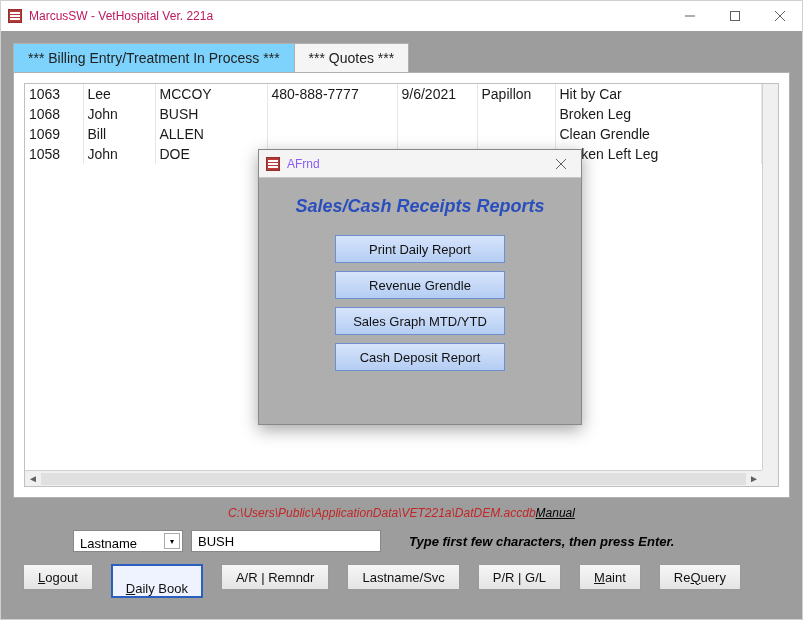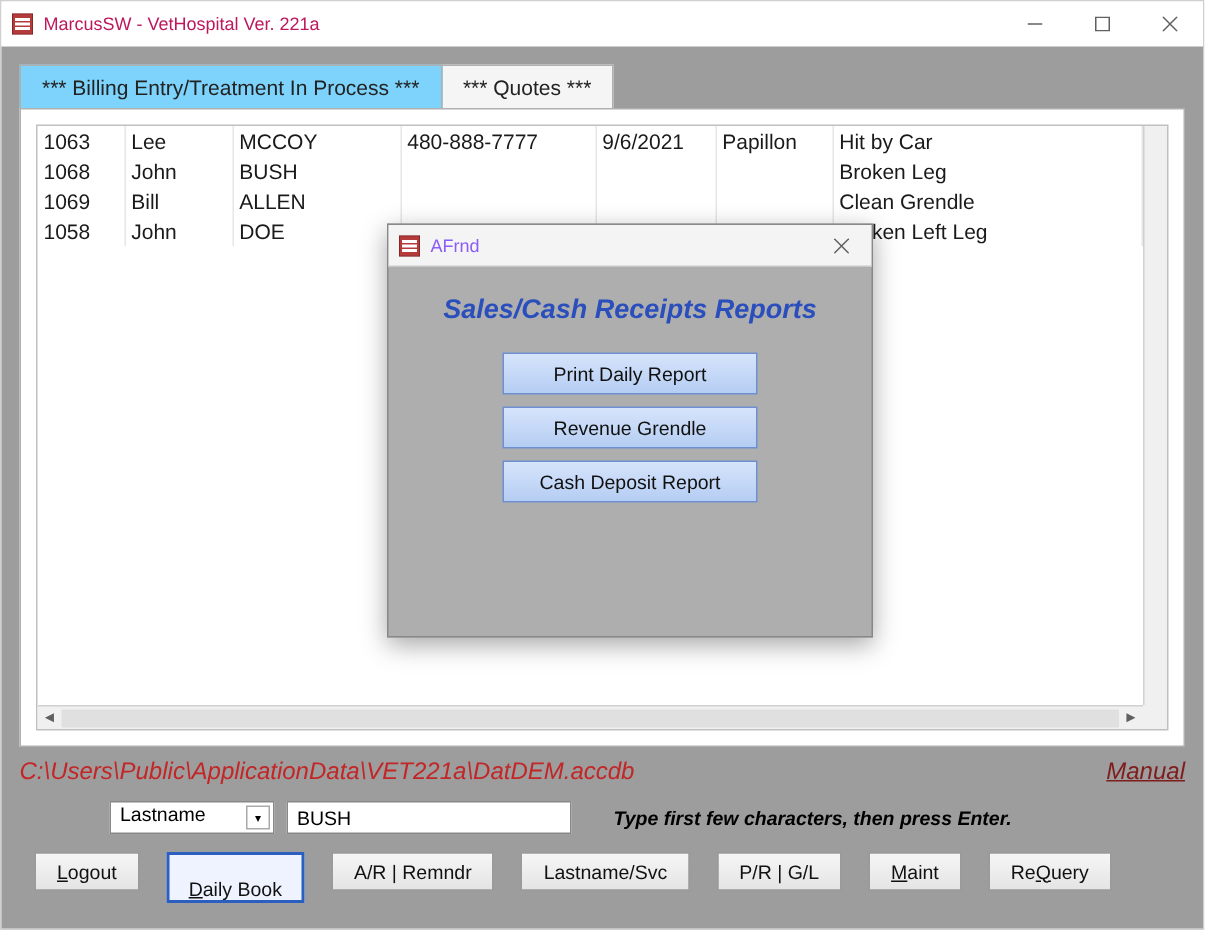--- a/index.html
+++ b/index.html
@@ -139,46 +139,46 @@
     border-left:1px solid #d0d0d0;
   }
   .corner {
     position:absolute; right:0; bottom:0; width:16px; height:16px;
     background:#f0f0f0;
   }
 
   .path-line {
     color: #c22626;
     font-style: italic;
-    font-size: 16px;
+    font-size: 12px;
     margin-top: 8px;
     display:flex;
-    justify-content:space-between;
+    justify-content:center;
   }
   .path-line a {
-    color: #7f1d1d;
+    color: #000000;
     font-style: italic;
     text-decoration: underline;
   }
 
   .search-row {
     display:flex;
     align-items:center;
     margin-top:10px;
     gap:8px;
     padding-left:60px;
   }
   .combo {
     position:relative;
     background:#fff;
     border:1px solid #888;
     width:110px;
     height:22px;
     display:flex;
-    align-items:flex-start;
+    align-items:flex-end;
     padding:0 18px 0 6px;
     font-size:13px;
   }
   .combo .chev {
     position:absolute; right:2px; top:2px;
     width:16px;height:16px;border:1px solid #aaa;
     display:flex;align-items:center;justify-content:center;
     font-size:8px;
   }
   .textin {
@@ -398,18 +398,19 @@
           <svg width="10" height="10" viewBox="0 0 10 10">
               <line x1="0" y1="0" x2="10" y2="10" stroke="#606060" stroke-width="1"></line>
               <line x1="10" y1="0" x2="0" y2="10" stroke="#606060" stroke-width="1"></line>
             </svg>
         </div>
       </div>
       <div class="modal-heading">Sales/Cash Receipts Reports</div>
       <div class="modal-btns">
         <button class="mbtn">Print Daily Report</button>
         <button class="mbtn">Revenue Grendle</button>
+        <button class="mbtn">Sales Graph MTD/YTD</button>
         <button class="mbtn">Cash Deposit Report</button>
       </div>
     </div>
 
   </div>
 </div>
 
 </body></html>

